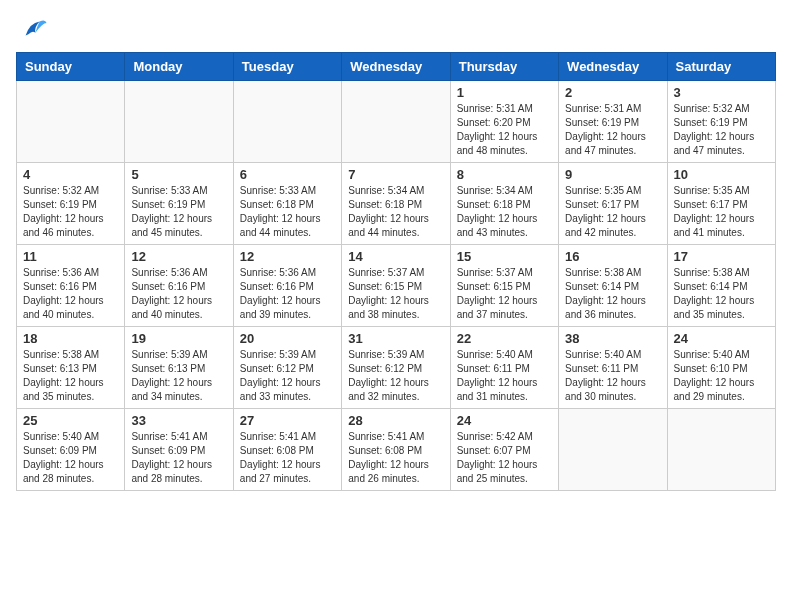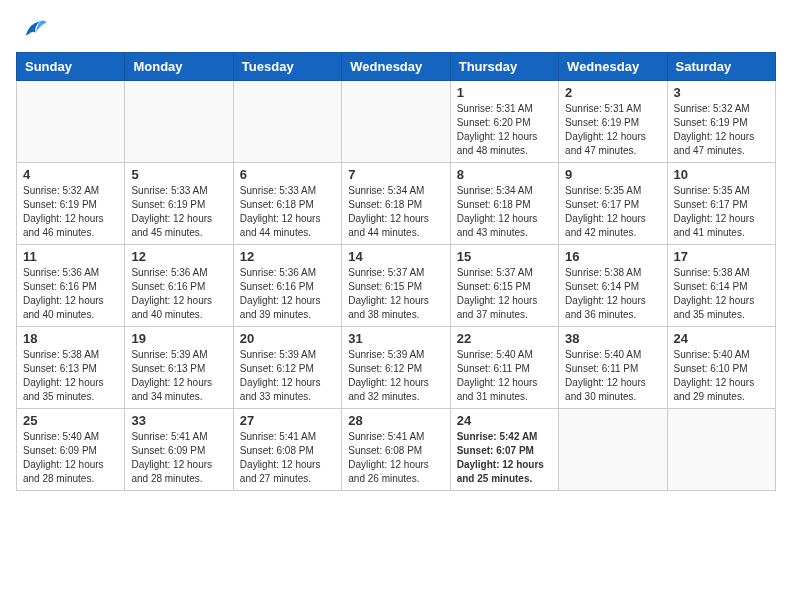--- a/index.html
+++ b/index.html
@@ -320,21 +320,21 @@
         </td>
         <td>
           <div class="day-number">28</div>
           <div class="day-info" style="white-space: pre-line;">Sunrise: 5:41 AM
 Sunset: 6:08 PM
 Daylight: 12 hours
 and 26 minutes.</div>
         </td>
         <td>
           <div class="day-number">24</div>
-          <div class="day-info" style="white-space: pre-line; font-weight: bold;">Sunrise: 5:42 AM
+          <div class="day-info" style="white-space: pre-line;">Sunrise: 5:42 AM
 Sunset: 6:07 PM
 Daylight: 12 hours
 and 25 minutes.</div>
         </td>
         <td class="empty"></td>
         <td class="empty"></td>
       </tr>
     </tbody>
 </table>
 

